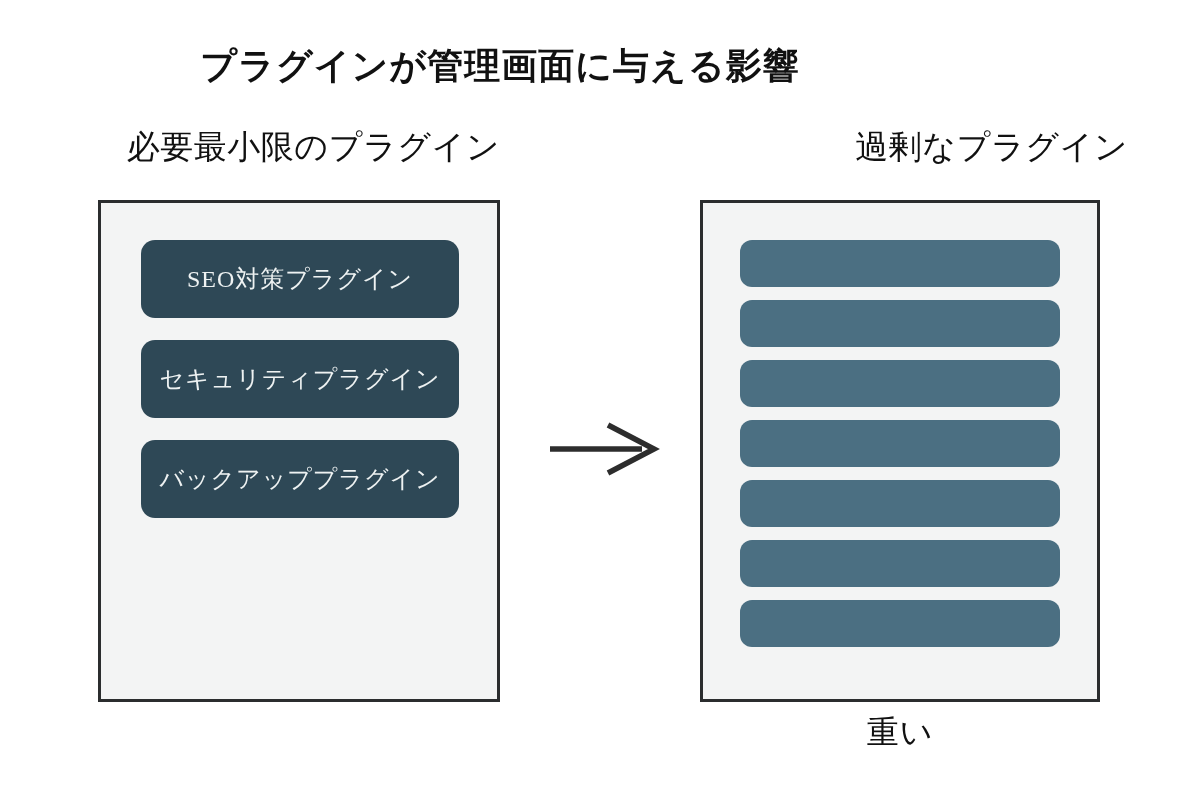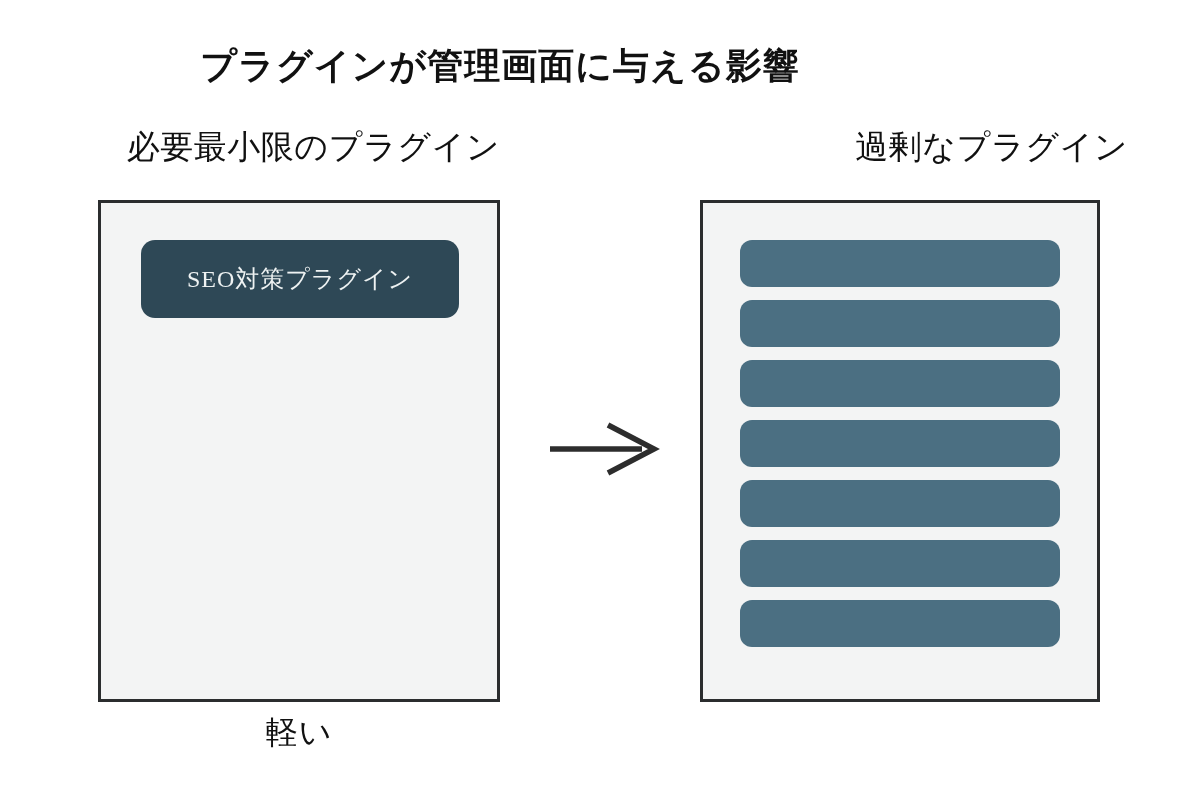--- a/index.html
+++ b/index.html
@@ -113,20 +113,26 @@
 
   <div class="col-heading left">必要最小限のプラグイン</div>
 
   <div class="col-heading right">過剰なプラグイン</div>
 
   <div class="panel left">
     <div class="bar-list">
         <div class="bar bar-minimal">
           <span>SEO対策プラグイン</span>
         </div>
+        <div class="bar bar-minimal">
+          <span>セキュリティプラグイン</span>
+        </div>
+        <div class="bar bar-minimal">
+          <span>バックアッププラグイン</span>
+        </div>
       </div>
   </div>
 
   <div class="arrow-wrap">
     <svg viewBox="0 0 112 62" aria-hidden="true">
       <line class="arrow-stroke" x1="2" y1="31" x2="94" y2="31"></line>
       <polyline class="arrow-stroke" points="60,7 106,31 60,55"></polyline>
     </svg>
   </div>
 
@@ -135,16 +141,16 @@
         <div class="bar bar-excess"></div>
         <div class="bar bar-excess"></div>
         <div class="bar bar-excess"></div>
         <div class="bar bar-excess"></div>
         <div class="bar bar-excess"></div>
         <div class="bar bar-excess"></div>
         <div class="bar bar-excess"></div>
       </div>
   </div>
 
-  <div class="caption left">軽い</div>
 
+  <div class="caption right">重い</div>
 
 </div>
 
 </body></html>

